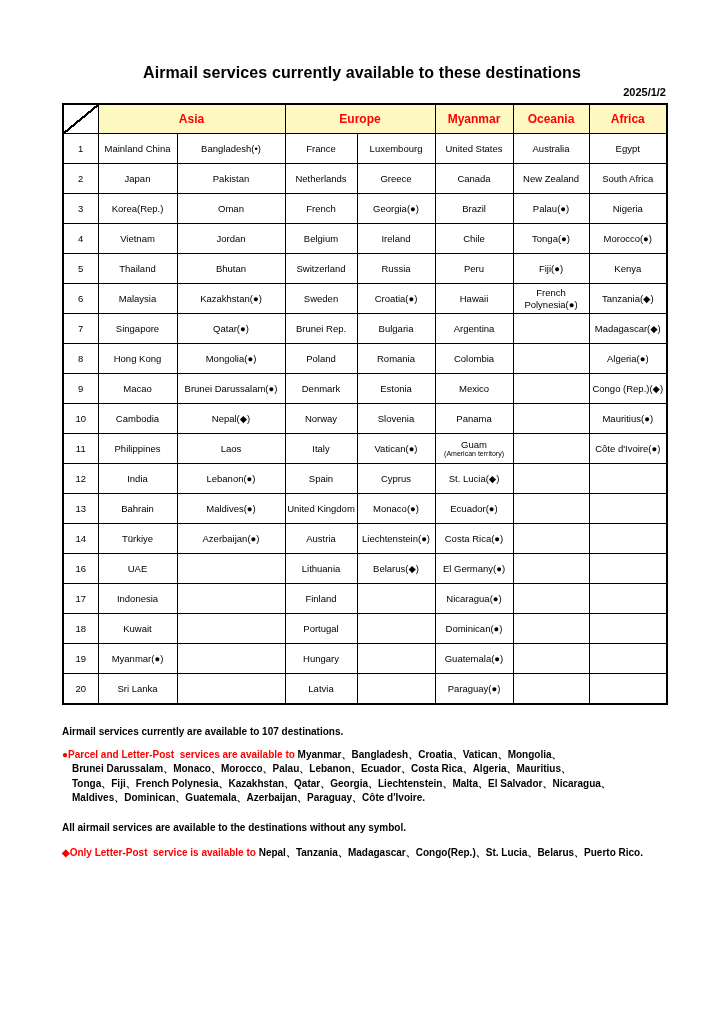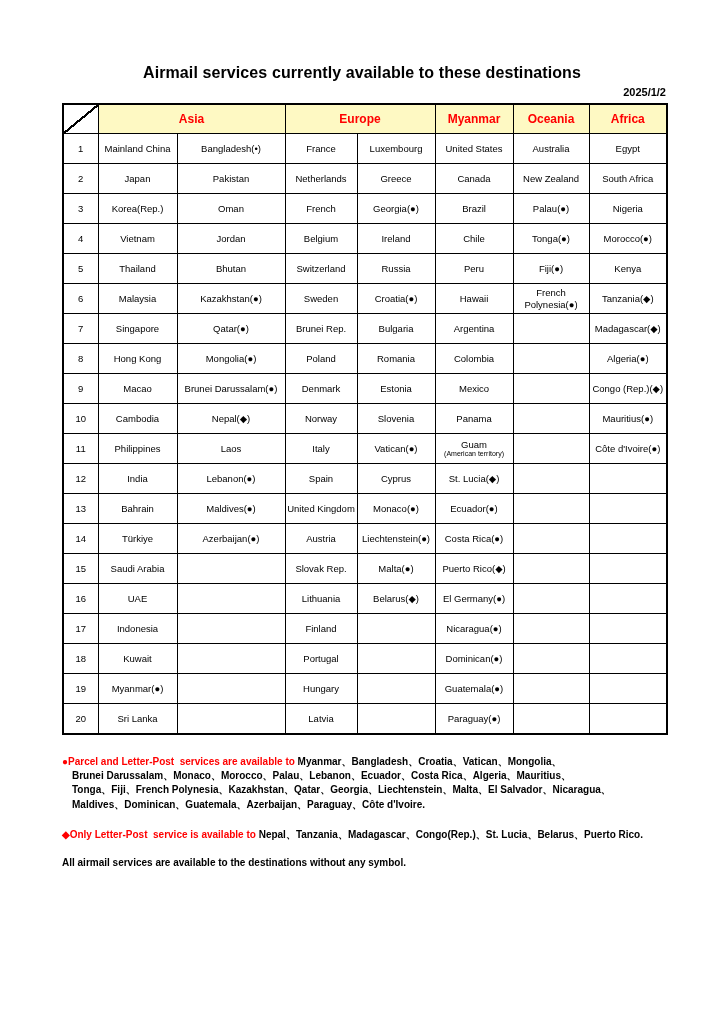--- a/index.html
+++ b/index.html
@@ -249,30 +249,20 @@
           <td>14</td>
           <td>Türkiye</td>
           <td>Azerbaijan(●)</td>
           <td>Austria</td>
           <td>Liechtenstein(●)</td>
           <td>Costa Rica(●)</td>
           <td></td>
           <td></td>
         </tr>
         <tr>
-          <td>15</td>
-          <td>Saudi Arabia</td>
-          <td></td>
-          <td>Slovak Rep.</td>
-          <td>Malta(●)</td>
-          <td>Puerto Rico(◆)</td>
-          <td></td>
-          <td></td>
-        </tr>
-        <tr>
           <td>16</td>
           <td>UAE</td>
           <td></td>
           <td>Lithuania</td>
           <td>Belarus(◆)</td>
           <td>El Germany(●)</td>
           <td></td>
           <td></td>
         </tr>
         <tr>
@@ -312,25 +302,26 @@
           <td>Latvia</td>
           <td></td>
           <td>Paraguay(●)</td>
           <td></td>
           <td></td>
         </tr>
       </tbody>
   </table>
 
   <div class="notes">
+    <p class="note note-summary">Airmail services currently are available to 107 destinations.</p>
 
     <p class="note note-parcel"><span class="red">●Parcel and Letter-Post  services are available to </span><span>Myanmar、Bangladesh、Croatia、Vatican、Mongolia、
 Brunei Darussalam、Monaco、Morocco、Palau、Lebanon、Ecuador、Costa Rica、Algeria、Mauritius、
 Tonga、Fiji、French Polynesia、Kazakhstan、Qatar、Georgia、Liechtenstein、Malta、El Salvador、Nicaragua、
 Maldives、Dominican、Guatemala、Azerbaijan、Paraguay、Côte d'Ivoire.</span></p>
 
+    <p class="note note-all">All airmail services are available to the destinations without any symbol.</p>
+
     <p class="note note-letter"><span class="red">◆Only Letter-Post  service is available to </span><span>Nepal、Tanzania、Madagascar、Congo(Rep.)、St. Lucia、Belarus、Puerto Rico.</span></p>
 
-    <p class="note note-all">All airmail services are available to the destinations without any symbol.</p>
-
   </div>
 
 </div>
 
 </body></html>

